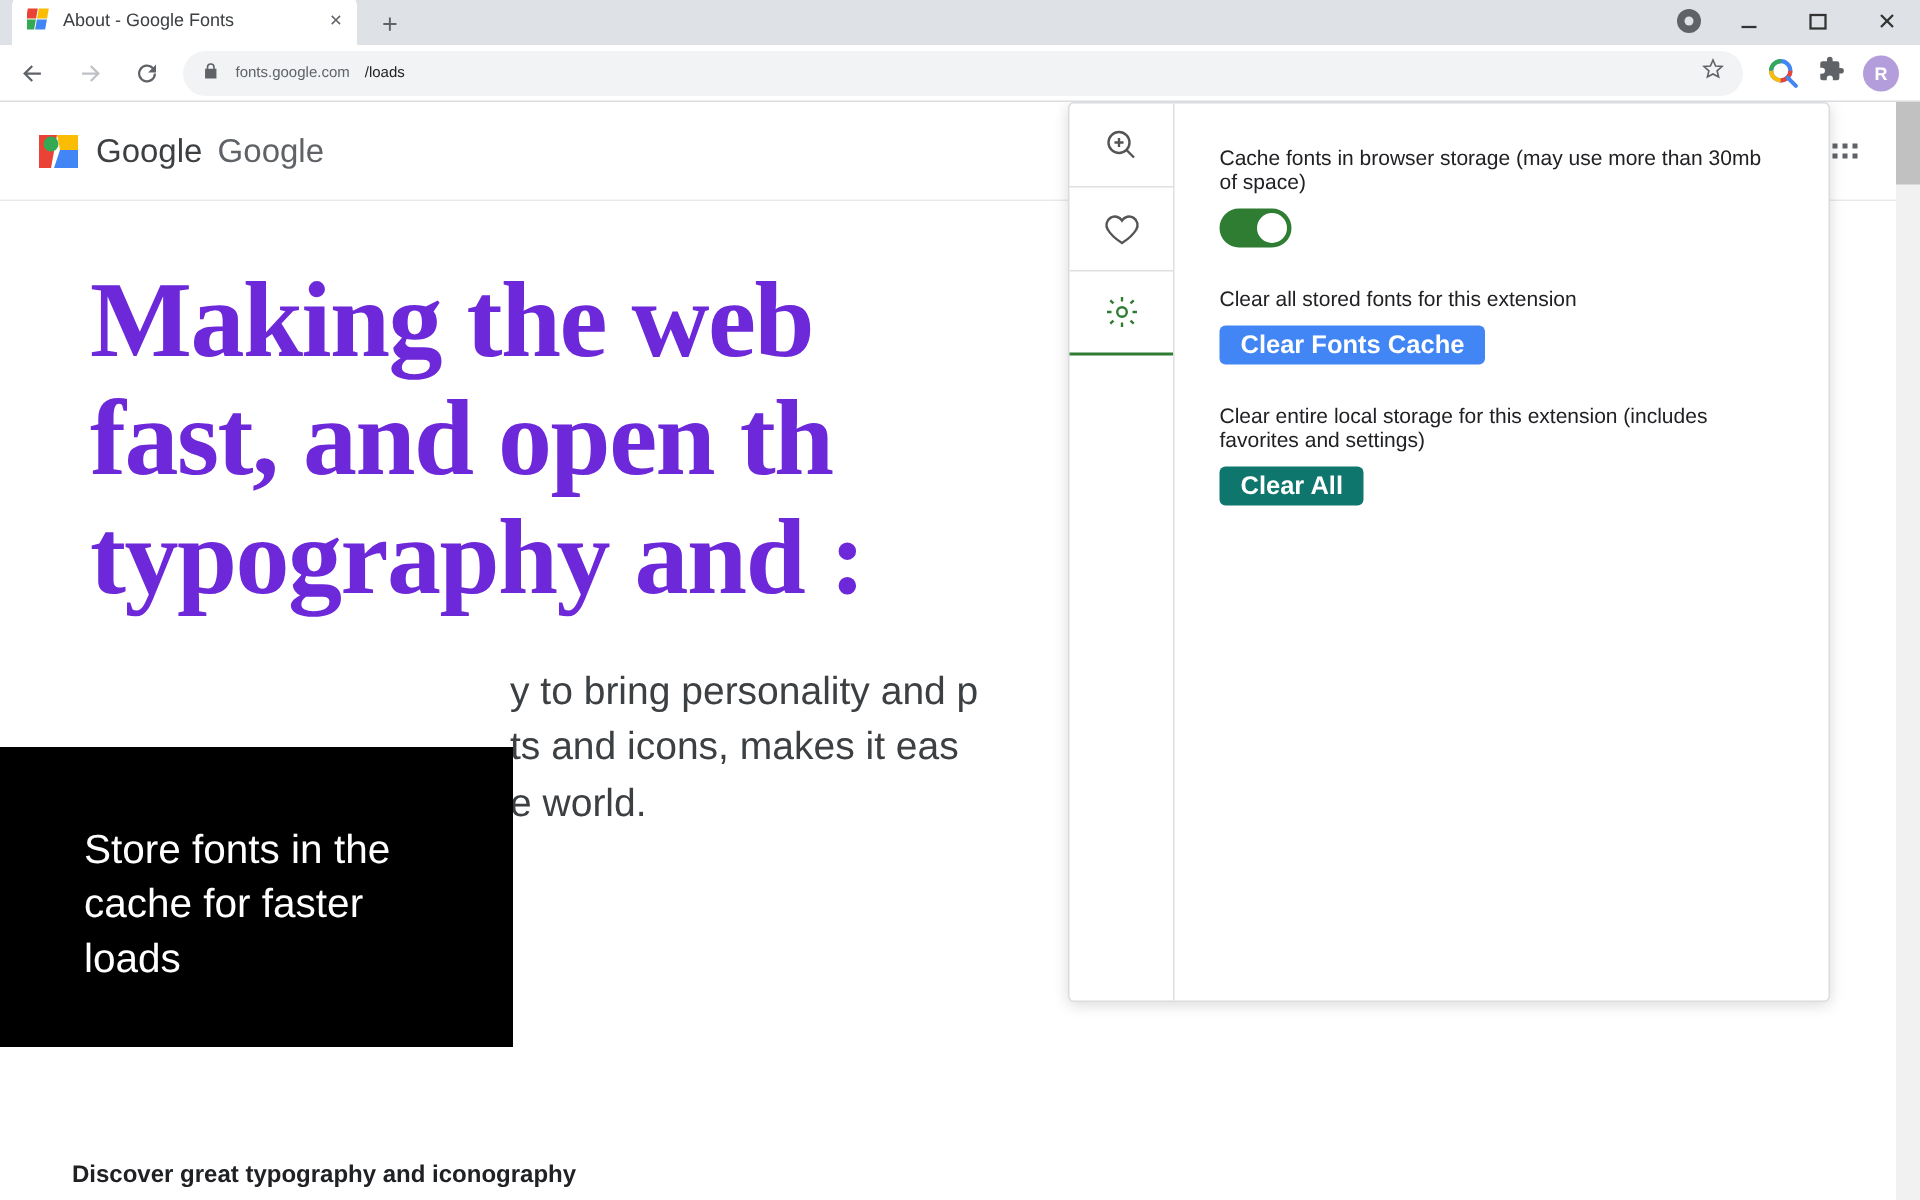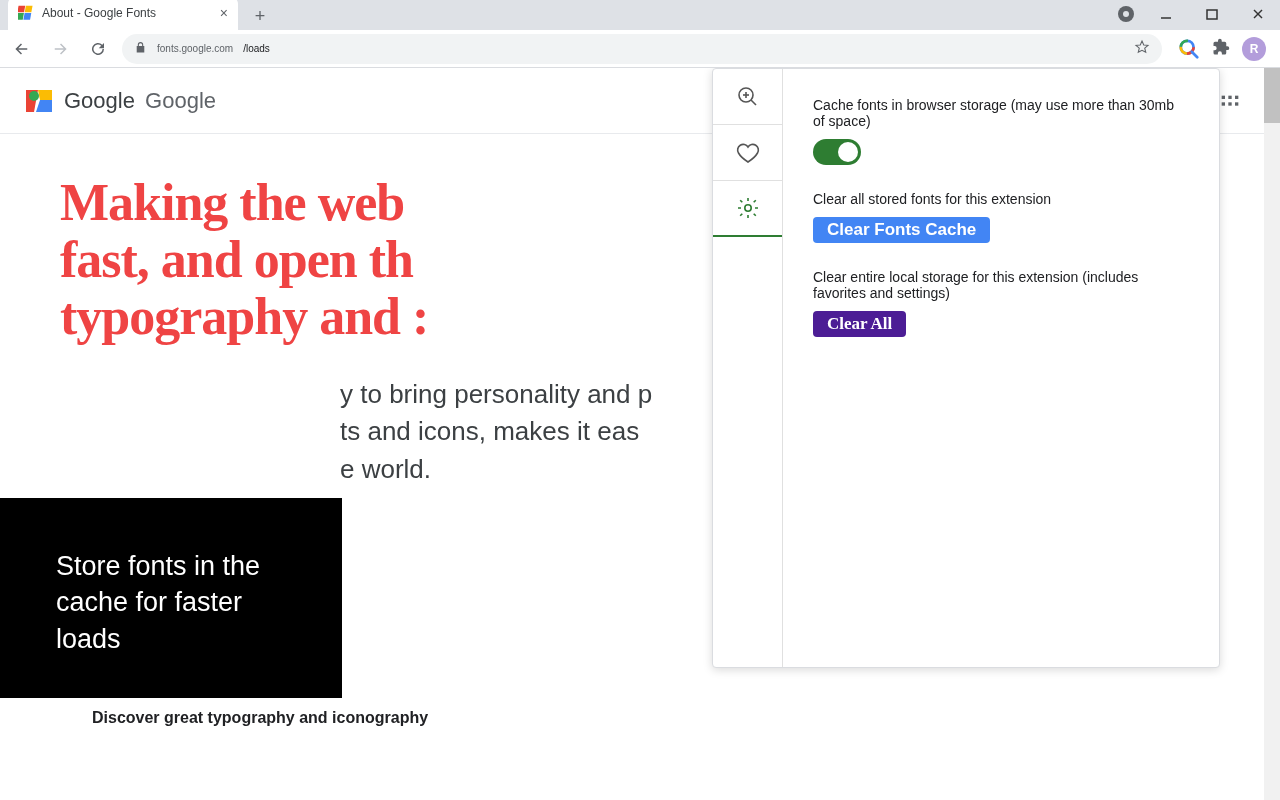--- a/index.html
+++ b/index.html
@@ -35,28 +35,28 @@
   .viewport { position: relative; flex:1; background:#fff; overflow:hidden; }
 
   
   .gf-header { height: 66px; border-bottom: 1px solid #e8eaed; display:flex; align-items:center; padding:0 24px; gap:10px; }
   .gf-logo { width:30px; height:30px; }
   .gf-wordmark { font-size:22px; color:#5f6368; }
   .gf-wordmark strong { color:#3c4043; font-weight:500; }
   .gf-wordmark span.light { font-weight:300; }
 
   .page-content { padding: 40px 60px 0 60px; position:relative; }
-  .hero-title { font-family: Georgia, 'Times New Roman', serif; font-weight: 900; color:#ef4444; font-size: 52px; line-height: 1.1; letter-spacing: -1px; }
+  .hero-title { font-family: Georgia, 'Times New Roman', serif; font-weight: 900; color:#6d28d9; font-size: 72px; line-height: 1.1; letter-spacing: -1px; }
   .hero-sub { font-size: 26px; color:#3c4043; margin-top: 30px; line-height: 1.45; max-width: 960px; }
 
   
   .black-callout { position:absolute; left:0; top:430px; width:342px; height:200px; background:#000; color:#fff; padding: 50px 30px 30px 56px; }
   .black-callout .txt { font-size: 27px; font-weight: 400; line-height: 1.35; }
 
-  .section { padding: 0 48px; margin-top: 220px; margin-left: 44px; }
+  .section { padding: 0 48px; margin-top: 220px; }
   .section h3 { font-size: 16px; font-weight:700; color:#202124; margin-bottom: 22px; }
 
   
   .ext-popup {
     position:absolute; top: 0; right: 60px; width: 508px; height: 600px;
     background:#fff; border:1px solid #dadce0; border-radius:4px; box-shadow: 0 2px 10px rgba(0,0,0,.15);
     display:flex;
   }
   .ext-sidebar { width: 70px; border-right:1px solid #e0e0e0; display:flex; flex-direction:column; }
   .ext-tab { height:56px; display:flex; align-items:center; justify-content:center; border-bottom:1px solid #e0e0e0; cursor:pointer; }
@@ -64,21 +64,21 @@
   .ext-tab.active { border-bottom: 2px solid #2e7d32; }
   .ext-body { flex:1; padding: 28px 30px; font-size:14px; color:#202124; }
   .ext-body .row { margin-bottom: 26px; }
   .ext-body .label { margin-bottom: 10px; }
 
   .toggle { width:48px; height:26px; background:#2e7d32; border-radius:13px; position:relative; cursor:pointer; }
   .toggle .knob { position:absolute; right:3px; top:3px; width:20px; height:20px; border-radius:50%; background:#fff; }
 
   .btn { display:inline-block; padding: 3px 14px; border-radius:4px; font-size:17px; font-weight:600; cursor:pointer; border:none; color:#fff; }
   .btn-blue { background:#4285f4; }
-  .btn-red { background:#4c1d95;font-family:Liberation Serif, serif; }
+  .btn-red { background:#0f766e; }
 
   
   .page-scrollbar { position:absolute; right:0; top:0; width:16px; height:100%; background:#f1f1f1; }
   .page-scrollbar .thumb { position:absolute; top:0; width:100%; height:55px; background:#c1c1c1; }
 
   
   .gf-grid-icon { position:absolute; top:26px; right:40px; color:#5f6368; }
 </style>
 </head>
 <body>

